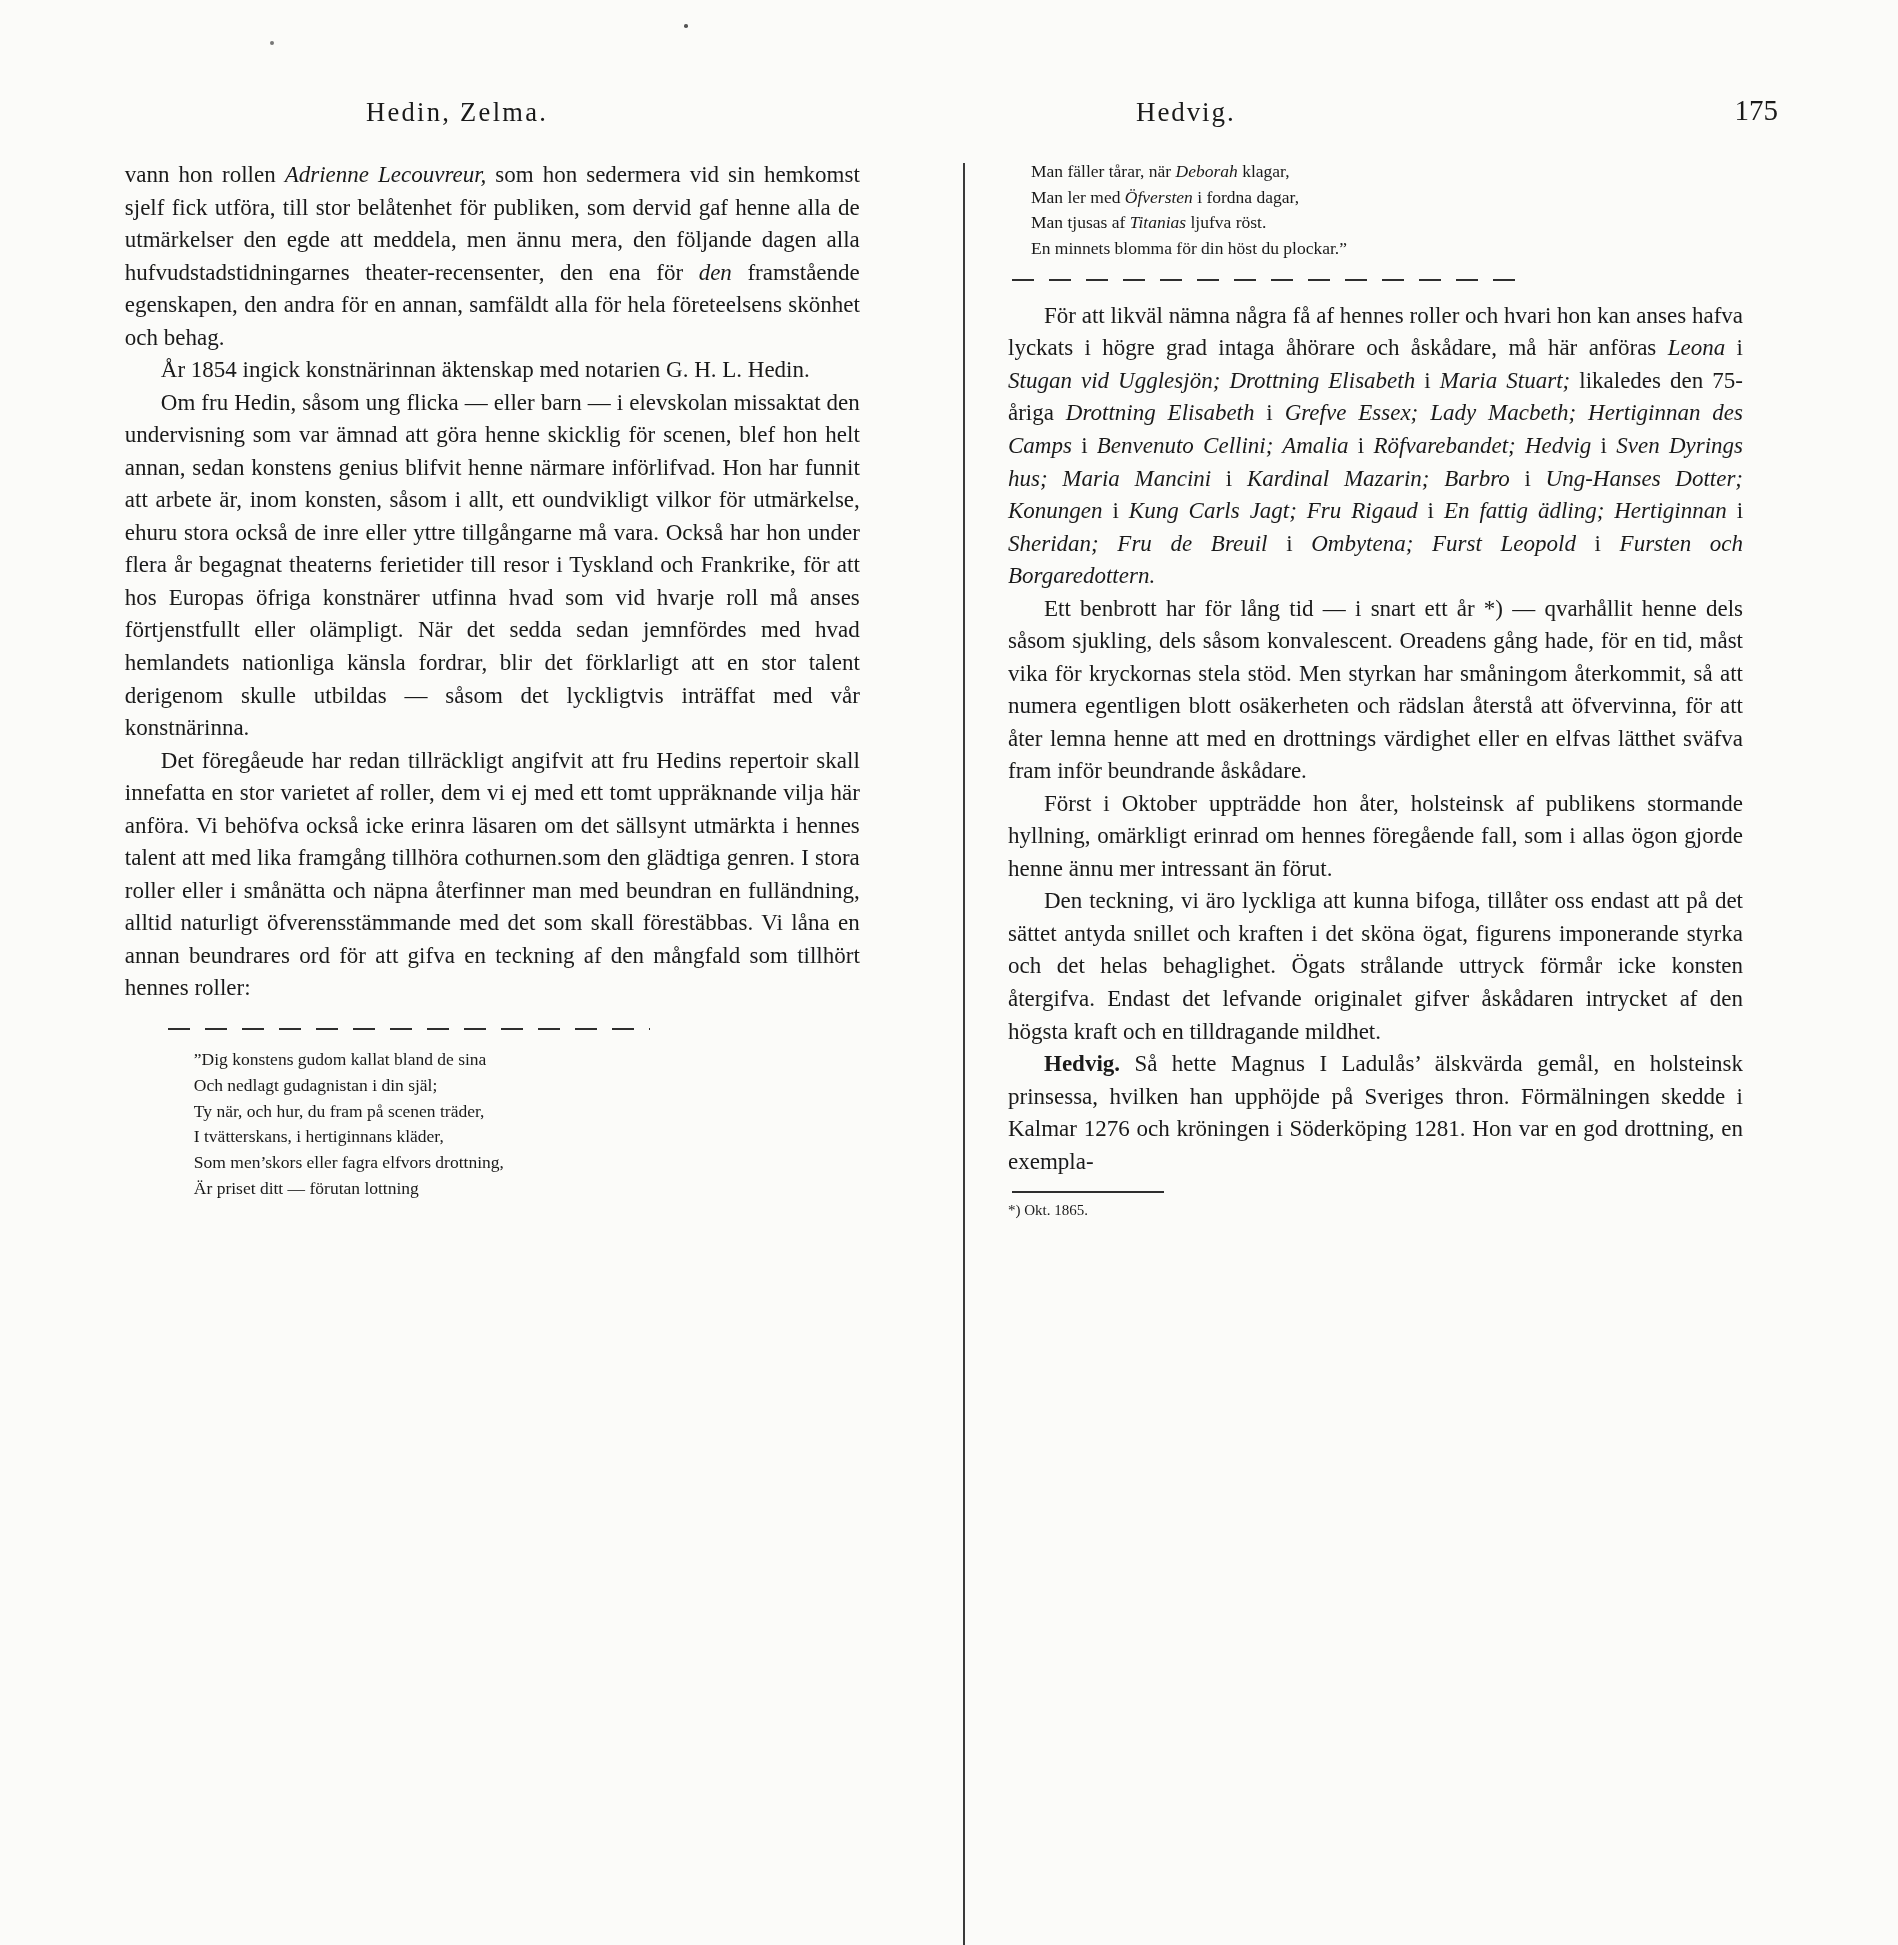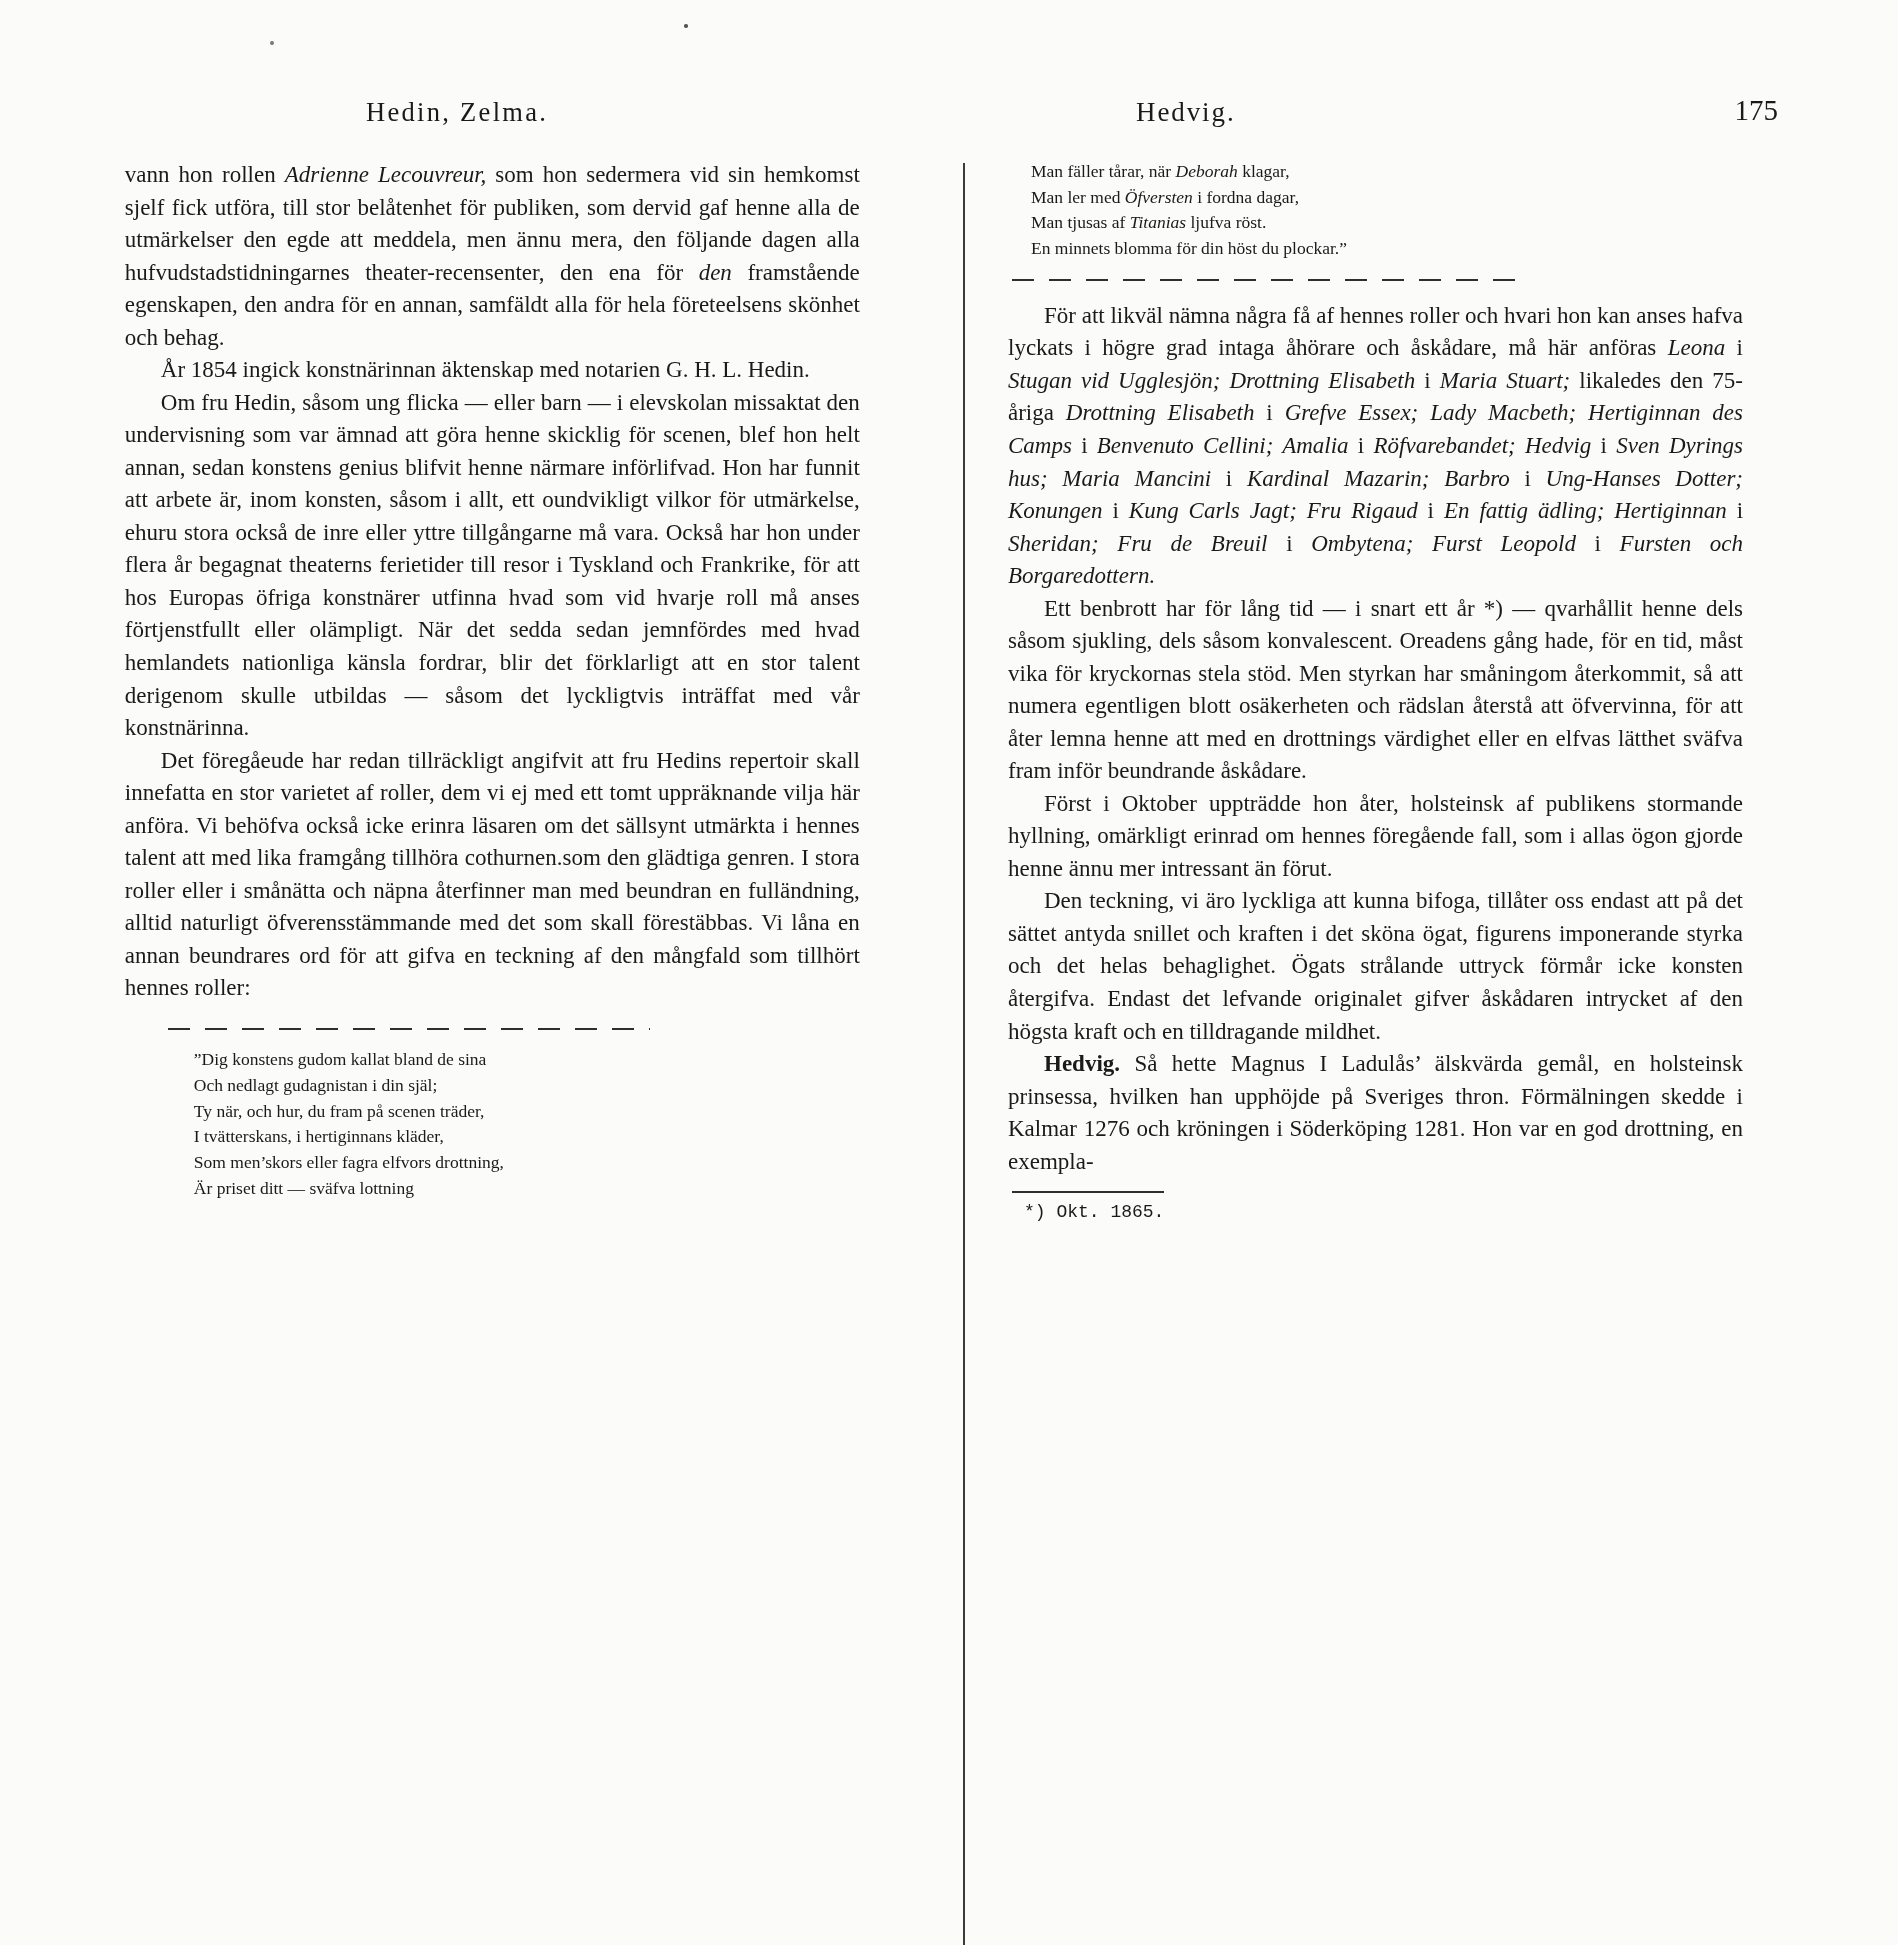--- a/index.html
+++ b/index.html
@@ -119,23 +119,23 @@
     margin-top: 17px;
     margin-bottom: 18.7px;
   }
   .footnote-rule {
     width: 152px;
     height: 1.6px;
     background: #2e2e2e;
     margin: 13.2px 0 8.6px 3.9px;
   }
   .footnote {
-    font-size: 18px;
-    font-family: Liberation Mono, monospace;
-    margin-left: 16px;
+    font-size: 15px;
+    font-family: Liberation Serif, serif;
+    margin-left: 0;
   }
   .dot-tl {
     position: absolute;
     left: 684px;
     top: 24px;
     width: 3.5px; height: 3.5px;
     background: #555;
     border-radius: 50%;
   }
   .dot-lm {
@@ -172,21 +172,21 @@
         <p class="indent">Det föregåeude har redan tillräckligt angifvit att fru Hedins repertoir skall innefatta en stor varietet af roller, dem vi ej med ett tomt uppräknande vilja här anföra. Vi behöfva också icke erinra läsaren om det sällsynt utmärkta i hennes talent att med lika framgång tillhöra cothurnen.som den glädtiga genren. I stora roller eller i smånätta och näpna återfinner man med beundran en fulländning, alltid naturligt öfverensstämmande med det som skall förestäbbas. Vi låna en annan beundrares ord för att gifva en teckning af den mångfald som tillhört hennes roller:</p>
 
         <div class="rule-dashed left-rule"></div>
 
         <div class="verse verse-left">
           <span class="ln">”Dig konstens gudom kallat bland de sina</span>
           <span class="ln">Och nedlagt gudagnistan i din själ;</span>
           <span class="ln">Ty när, och hur, du fram på scenen träder,</span>
           <span class="ln">I tvätterskans, i hertiginnans kläder,</span>
           <span class="ln">Som men’skors eller fagra elfvors drottning,</span>
-          <span class="ln">Är priset ditt — sväfva lottning</span>
+          <span class="ln">Är priset ditt — förutan lottning</span>
         </div>
       </div>
 
       <div class="col col-right">
         <div class="verse verse-right">
           <span class="ln">Man fäller tårar, när <i>Deborah</i> klagar,</span>
           <span class="ln">Man ler med <i>Öfversten</i> i fordna dagar,</span>
           <span class="ln">Man tjusas af <i>Titanias</i> ljufva röst.</span>
           <span class="ln">En minnets blomma för din höst du plockar.”</span>
         </div>

